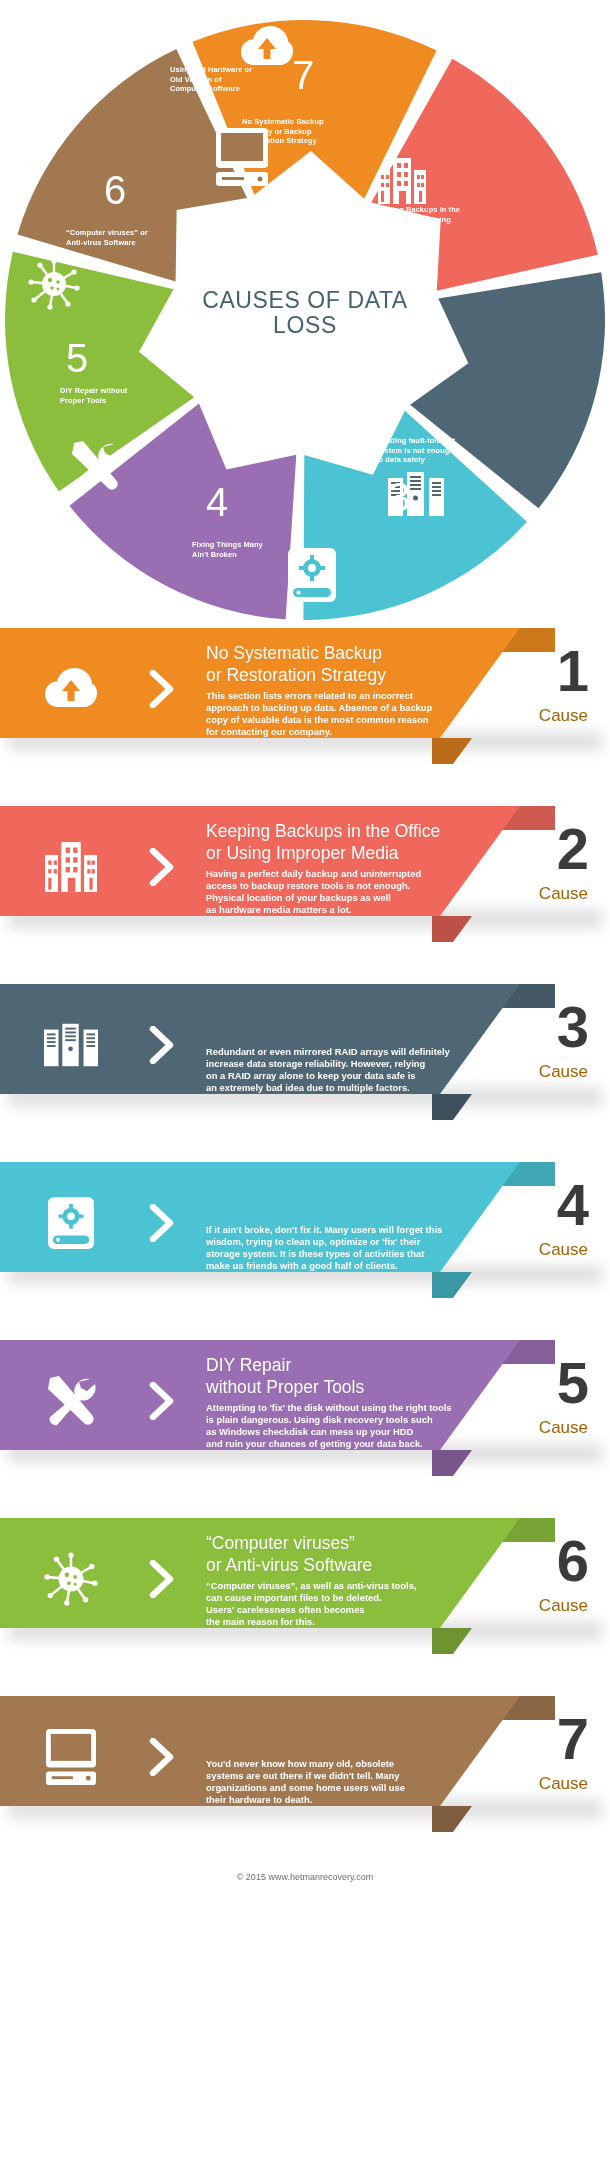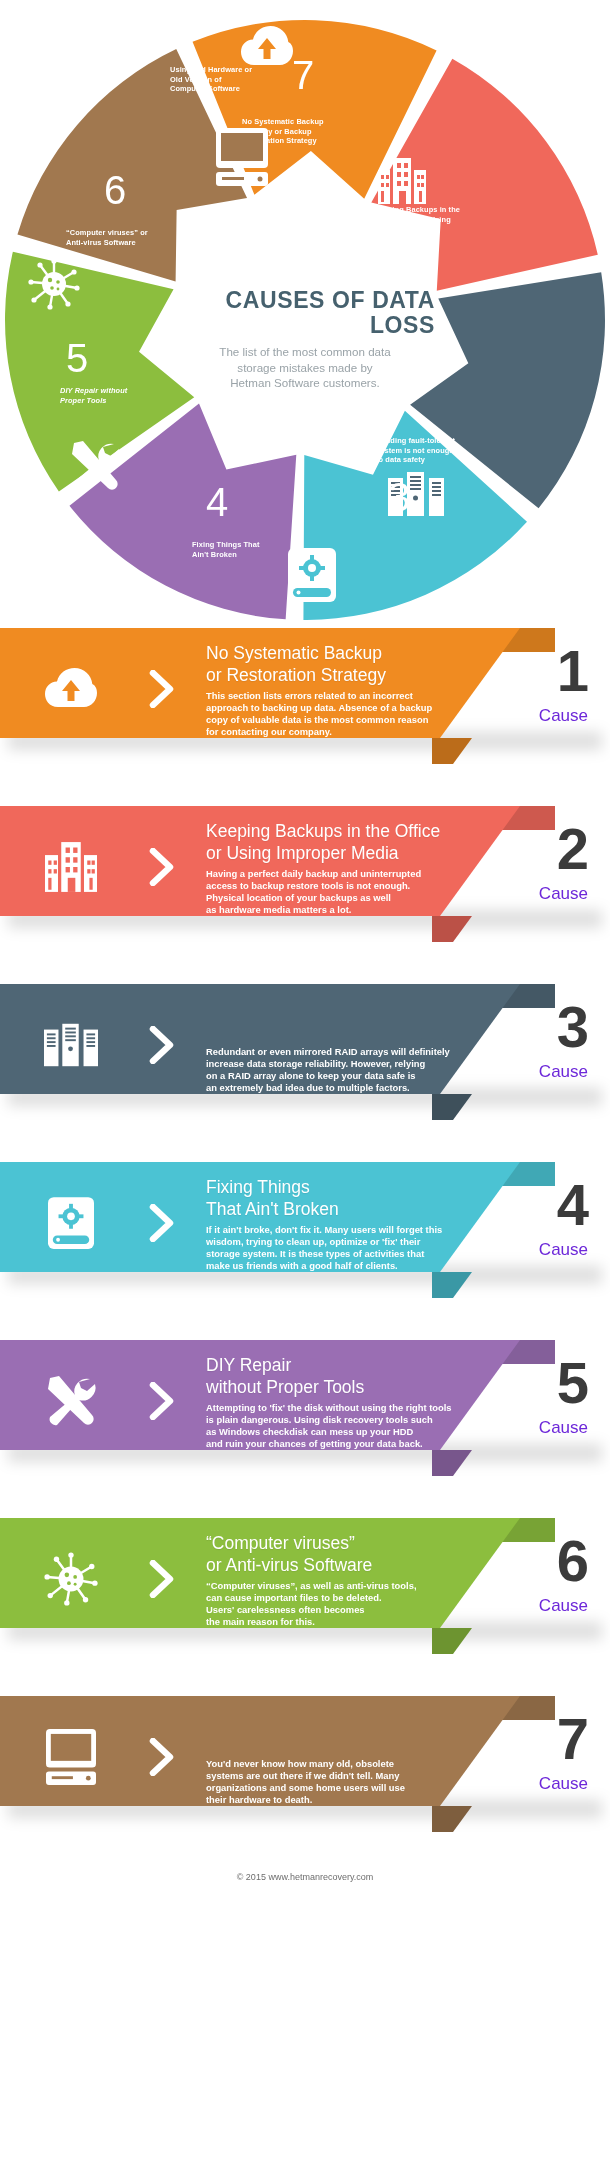--- a/index.html
+++ b/index.html
@@ -35,25 +35,25 @@
     font-weight: 400;
     letter-spacing: -1px;
   }
   .seg-icon { position: absolute; }
 
   .hub-title {
     position: absolute;
     width: 260px;
     left: 175px;
     top: 288px;
-    text-align: right;
+    text-align: center;
     color: #46616E;
     font-size: 23px;
     line-height: 25px;
-    font-weight: 700;
+    font-weight: 400;
     letter-spacing: 0.6px;
   }
   .hub-sub {
     position: absolute;
     width: 270px;
     left: 170px;
     top: 344px;
     text-align: center;
     color: #9aa3a8;
     font-size: 11.6px;
@@ -149,21 +149,21 @@
     line-height: 58px;
     font-weight: 700;
     z-index: 5;
     letter-spacing: -1px;
   }
   .bar-cause {
     position: absolute;
     right: 22px; top: 86px;
     width: 120px;
     text-align: right;
-    color: #6d28d9;
+    color: #a16207;
     font-size: 17px;
     line-height: 19px;
     font-weight: 400;
     z-index: 5;
   }
 
   
   .footer {
     width: 610px;
     text-align: center;
@@ -298,33 +298,33 @@
       <circle cx="24" cy="20" r="4" fill="#ffffff"></circle>
       <circle cx="10.5" cy="44.5" r="2" fill="#ffffff"></circle>
       <g fill="#4BC3D3">
         <rect x="22" y="7" width="4" height="5"></rect>
           <rect x="22" y="28" width="4" height="5"></rect>
         <rect x="11" y="18" width="5" height="4"></rect>
           <rect x="32" y="18" width="5" height="4"></rect>
       </g>
     </svg>
   </div>
-  <div class="seg-label" style="left:192px; top:540px; width:92px;">Fixing Things That
+  <div class="seg-label" style="left:192px; top:540px; width:92px;">Fixing Things Many
 Ain't Broken</div>
   <div class="seg-num" style="left:206px; top:482px;">4</div>
 
   <div class="seg-icon" style="left:68px; top:440px;">
     <svg width="54" height="52" viewBox="0 0 54 52">
       <g fill="#ffffff">
         <path d="M6 3 L15 1 L48 40 A5.5 5.5 0 0 1 40 48 L4 14 Z"></path>
         <path d="M46 4 A13 13 0 0 0 31 21 L6 42 A6 6 0 0 0 13 50 L35 25 A13 13 0 0 0 51 9 L43 16 L37 13 L35 7 Z"></path>
       </g>
     </svg>
   </div>
-  <div class="seg-label" style="left:60px; top:386px; width:100px;font-style:italic;">DIY Repair without
+  <div class="seg-label" style="left:60px; top:386px; width:100px;">DIY Repair without
 Proper Tools</div>
   <div class="seg-num" style="left:66px; top:338px;">5</div>
 
   <div class="seg-icon" style="left:28px; top:258px;">
     <svg width="52" height="52" viewBox="0 0 52 52">
       <g stroke="#ffffff" stroke-width="2.4" stroke-linecap="round">
         <line x1="26" y1="26" x2="26" y2="3"></line>
           <line x1="26" y1="26" x2="46" y2="14"></line>
         <line x1="26" y1="26" x2="49" y2="30"></line>
           <line x1="26" y1="26" x2="40" y2="46"></line>
@@ -365,23 +365,20 @@
       <circle cx="44" cy="51" r="2.5" fill="#A1784F"></circle>
     </svg>
   </div>
   <div class="seg-label" style="left:170px; top:65px; width:116px;">Using Old Hardware or
 Old Version of
 Computer Software</div>
   <div class="seg-num" style="left:292px; top:55px;">7</div>
 
   <div class="hub-title">CAUSES OF
 DATA LOSS</div>
-  <div class="hub-sub">The list of the most common data
-storage mistakes made by
-Hetman Software customers.</div>
 </div>
 
 <div class="bars" id="bars-container">
     <div class="bar-block">
       <div class="bar-shadow"></div>
       <div class="bar-fold" style="background:#F08B21"></div>
       <div class="bar-band" style="background:#F08B21"></div>
       <div class="bar-fold-tip" style="background:#F08B21; left:432px; top:118px;"></div>
       <div class="bar-icon">
         <svg width="54" height="44" viewBox="0 0 54 44">
@@ -505,22 +502,20 @@
         </g>
         <circle cx="24" cy="20" r="4" fill="#ffffff"></circle>
         <circle cx="10.5" cy="44.5" r="2" fill="#ffffff"></circle>
         </svg>
       </div>
       <div class="bar-chevron">
         <svg width="28" height="38" viewBox="0 0 28 38">
           <path d="M5 3 L22 19 L5 35" fill="none" stroke="#ffffff" stroke-width="6.5" stroke-linecap="round" stroke-linejoin="round"></path>
         </svg>
       </div>
-      <div class="bar-title">Fixing Things
-That Ain't Broken</div>
       <div class="bar-body">If it ain't broke, don't fix it. Many users will forget this
 wisdom, trying to clean up, optimize or 'fix' their
 storage system. It is these types of activities that
 make us friends with a good half of clients.</div>
       <div class="bar-num">4</div>
       <div class="bar-cause">Cause</div>
     </div>
     <div class="bar-block">
       <div class="bar-shadow"></div>
       <div class="bar-fold" style="background:#9A6EB3"></div>

